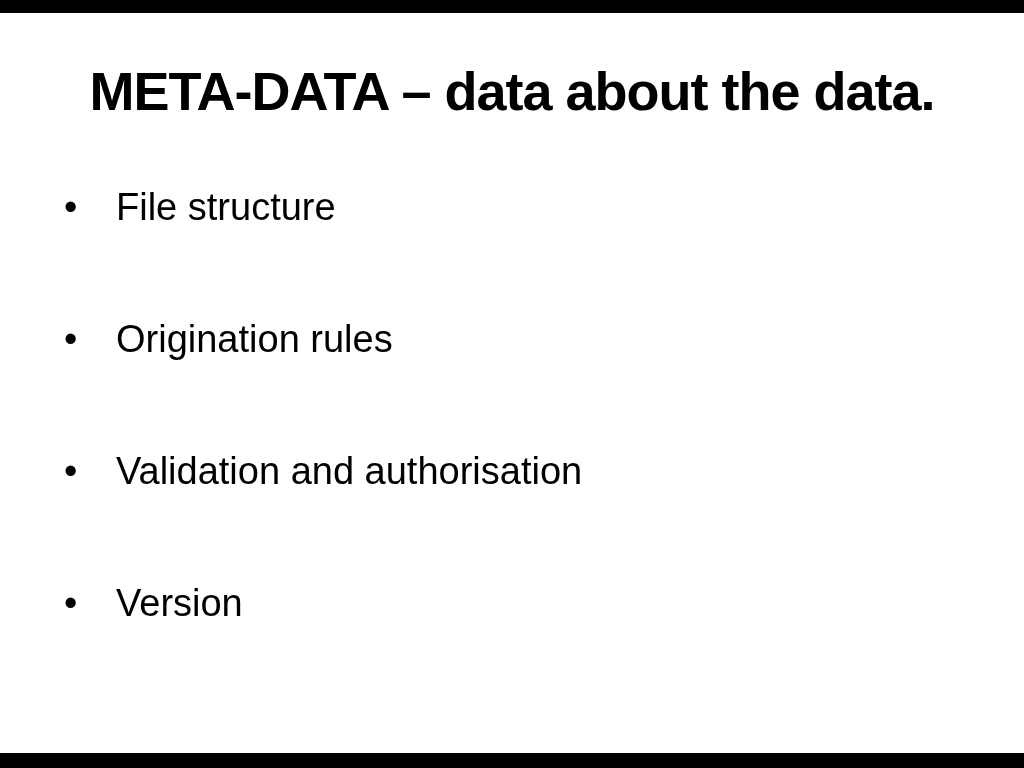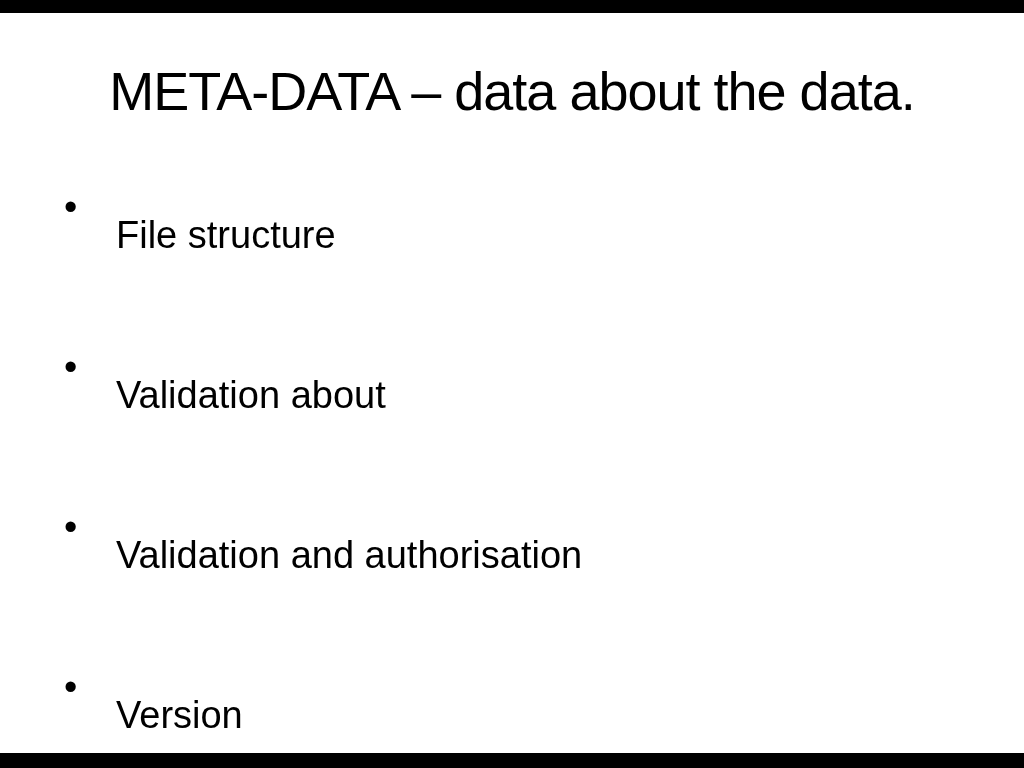--- a/index.html
+++ b/index.html
@@ -21,21 +21,21 @@
   }
   .letterbox.top { top: 0; height: 13px; }
   .letterbox.bottom { bottom: 0; height: 15px; }
   .title {
     position: absolute;
     top: 60px;
     left: 0;
     width: 1024px;
     text-align: center;
     font-size: 54px;
-    font-weight: normal;
+    font-weight: bold;
     line-height: 1.15;
     letter-spacing: -1px;
     white-space: nowrap;
   }
   .bullets {
     position: absolute;
     top: 185px;
     left: 64px;
     width: 900px;
   }
@@ -46,38 +46,38 @@
     line-height: 44px;
     margin-bottom: 88px;
     white-space: nowrap;
   }
   .bullet-marker {
     flex: 0 0 52px;
     width: 52px;
     font-size: 38px;
     line-height: 44px;
   }
-  .bullet-text { flex: 1; margin-top: 28px; }
+  .bullet-text { flex: 1; }
 </style>
 </head>
 <body>
 
 <div class="slide">
   <div class="letterbox top"></div>
 
   <h1 class="title">META-DATA – data about the data.</h1>
 
   <div class="bullets">
     <div class="bullet-item">
       <span class="bullet-marker">•</span>
       <span class="bullet-text">File structure</span>
     </div>
     <div class="bullet-item">
       <span class="bullet-marker">•</span>
-      <span class="bullet-text">Validation about</span>
+      <span class="bullet-text">Origination rules</span>
     </div>
     <div class="bullet-item">
       <span class="bullet-marker">•</span>
       <span class="bullet-text">Validation and authorisation</span>
     </div>
     <div class="bullet-item">
       <span class="bullet-marker">•</span>
       <span class="bullet-text">Version</span>
     </div>
   </div>

